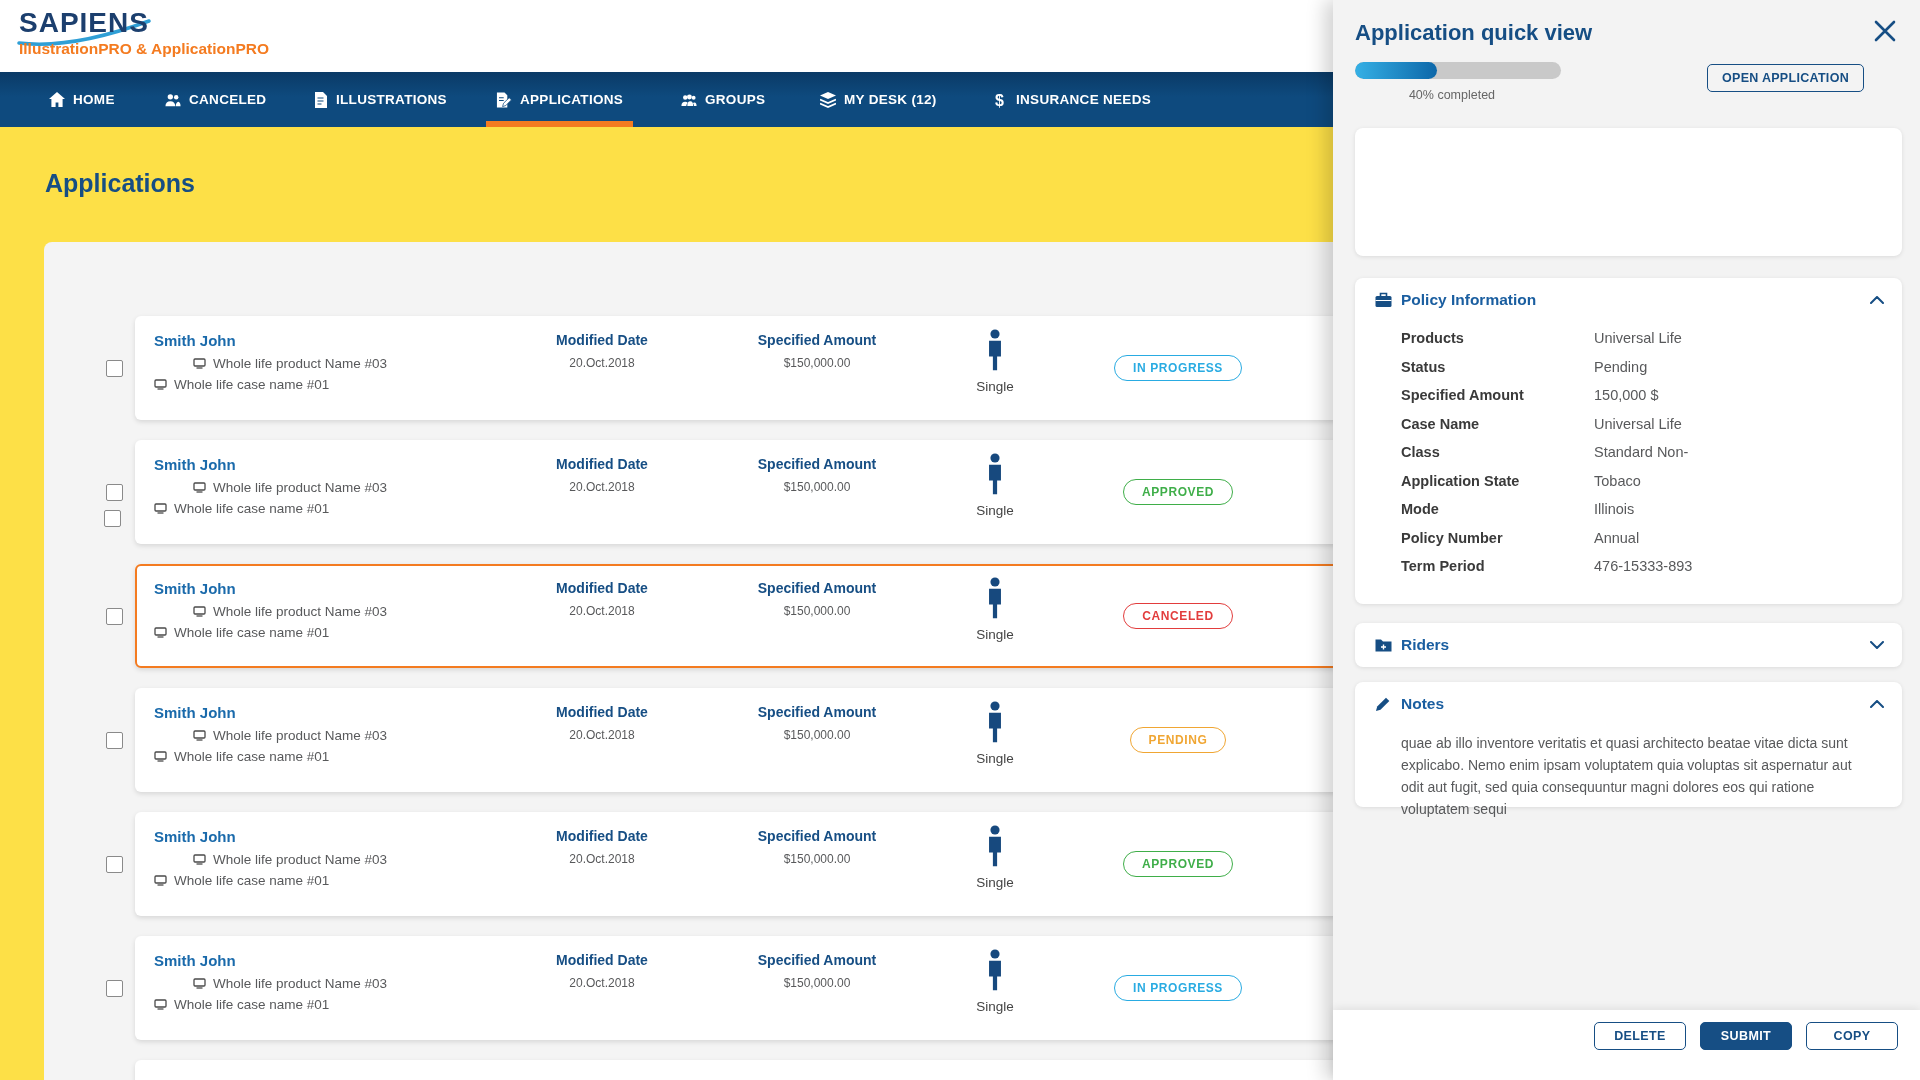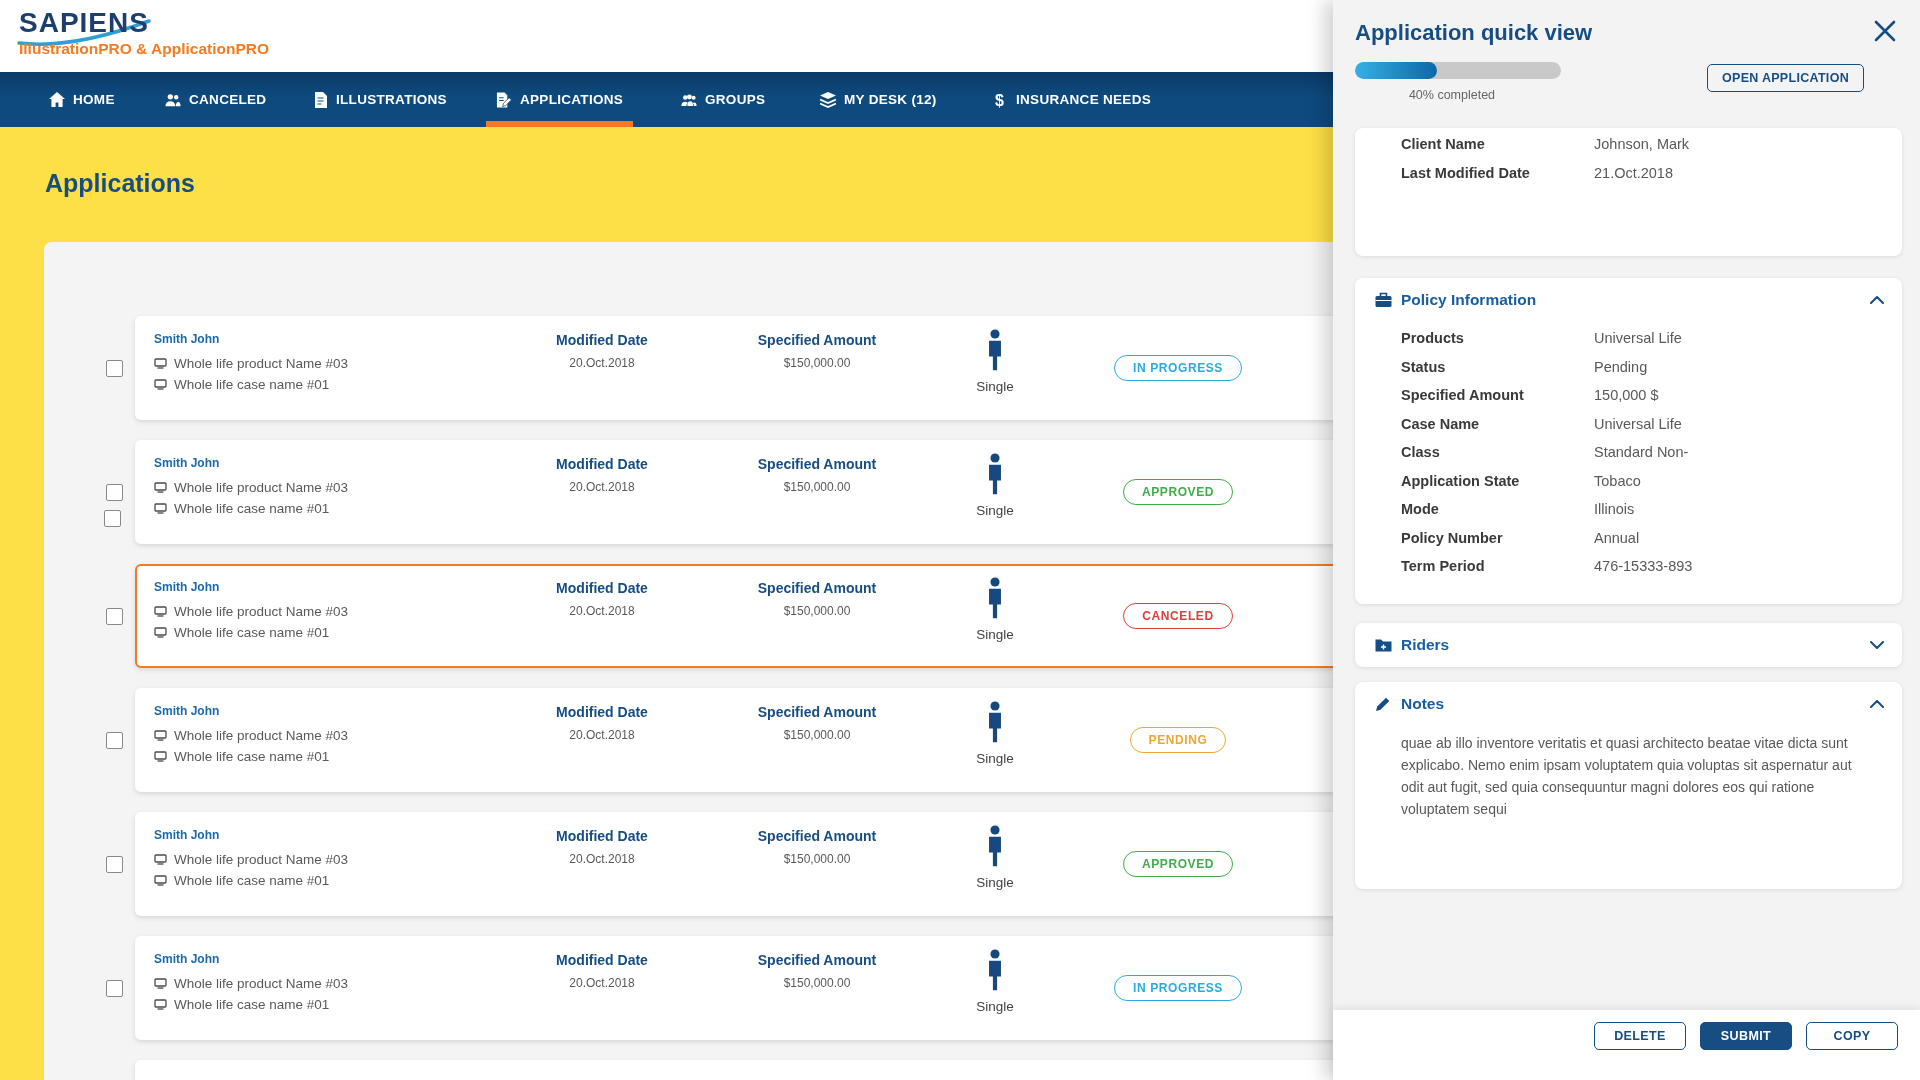--- a/index.html
+++ b/index.html
@@ -55,23 +55,23 @@
             font-family:"Liberation Sans",sans-serif;}
 
   
   .rows{position:absolute;left:62px;top:74px;right:0;}
   .row{position:relative;height:104px;margin-bottom:20px;}
   .row-check{position:absolute;left:0;top:44px;}
   .card{position:absolute;left:29px;top:0;width:1790px;height:104px;background:#fff;border-radius:6px;
         box-shadow:0 2px 5px rgba(0,0,0,.12);border:2px solid transparent;box-sizing:border-box;cursor:pointer;}
   .row--selected .card{border-color:#f47b20;}
 
-  .row-name{position:absolute;left:17px;top:14px;font-size:12px;font-weight:700;color:#1a6aab;text-decoration:none;cursor:pointer;}
+  .row-name{position:absolute;left:17px;top:14px;font-size:15px;font-weight:700;color:#1a6aab;text-decoration:none;cursor:pointer;}
   .row-sub{position:absolute;left:17px;display:flex;align-items:center;gap:7px;font-size:13.5px;color:#58595b;}
-  .row-sub.l1{top:38px;}
+  .row-sub.l1{top:38px;margin-left:39px;}
   .row-sub.l2{top:59px;}
   .mon-icon{display:inline-flex;color:#4a4a4a;}
 
   .cell{position:absolute;text-align:center;}
   .col-modified{left:385px;top:14px;width:160px;}
   .col-amount{left:590px;top:14px;width:180px;}
   .cell-label{font-size:14px;font-weight:700;color:#164e84;}
   .cell-value{font-size:12px;color:#58595b;margin-top:8px;}
 
   .col-party{position:absolute;left:808px;top:10px;width:100px;text-align:center;}
@@ -96,21 +96,21 @@
   .qv-progress-label{position:absolute;left:16px;top:88px;width:206px;text-align:center;font-size:12.5px;color:#666;}
   .qv-open-btn{position:absolute;right:56px;top:64px;height:28px;padding:0 14px;background:transparent;
                border:1.5px solid #164e84;border-radius:5px;color:#164e84;font-size:12.5px;font-weight:700;
                letter-spacing:.3px;cursor:pointer;font-family:"Liberation Sans",sans-serif;}
 
   .q-card{position:absolute;left:22px;right:18px;background:#fff;border-radius:8px;
           box-shadow:0 1px 4px rgba(0,0,0,.10);box-sizing:border-box;}
   .q-card--general{top:128px;height:128px;}
   .q-card--policy{top:278px;height:326px;}
   .q-card--riders{top:623px;height:44px;}
-  .q-card--notes{top:682px;height:207px;}
+  .q-card--notes{top:682px;height:125px;}
 
   .q-head{position:relative;height:44px;display:flex;align-items:center;cursor:pointer;}
   .q-head-icon{position:absolute;left:20px;display:inline-flex;color:#164e84;}
   .q-head-title{position:absolute;left:46px;font-size:15.5px;font-weight:700;color:#1a5ea0;}
   .q-chevron{position:absolute;right:18px;display:inline-flex;cursor:pointer;color:#164e84;}
 
   .q-fields{padding:2px 20px 0 46px;}
   .q-frow{display:flex;line-height:28.5px;}
   .q-label{width:193px;font-size:14.5px;font-weight:700;color:#3a3a3a;}
   .q-value{flex:1;font-size:14.5px;color:#58595b;}
@@ -537,31 +537,20 @@
           <path d="M2 2l18 18M20 2L2 20" stroke="currentColor" stroke-width="2.6" stroke-linecap="round"></path>
         </svg>
     </span>
     <div class="qv-progress">
       <div class="qv-progress-fill" style="width: 40%;"></div>
     </div>
     <div class="qv-progress-label">40% completed</div>
     <button class="qv-open-btn">OPEN APPLICATION</button>
 
     <section class="q-card q-card--general">
-      <div class="q-fields">
-  <div class="q-frow">
-    <span class="q-label">Client Name</span>
-    <span class="q-value">Johnson, Mark</span>
-  </div>
-
-  <div class="q-frow">
-    <span class="q-label">Last Modified Date</span>
-    <span class="q-value">21.Oct.2018</span>
-  </div>
-</div>
     </section>
 
     <section class="q-card q-card--policy">
       <div class="q-head">
         <span class="q-head-icon">
           <svg width="17" height="16" viewBox="0 0 17 16">
               <rect x="0.5" y="4" width="16" height="11" rx="1.5" fill="currentColor"></rect>
               <path d="M5.5 4V1.5h6V4" stroke="currentColor" stroke-width="1.6" fill="none"></path>
               <path d="M0.5 8.5h16" stroke="#fff" stroke-width="1"></path>
             </svg>

